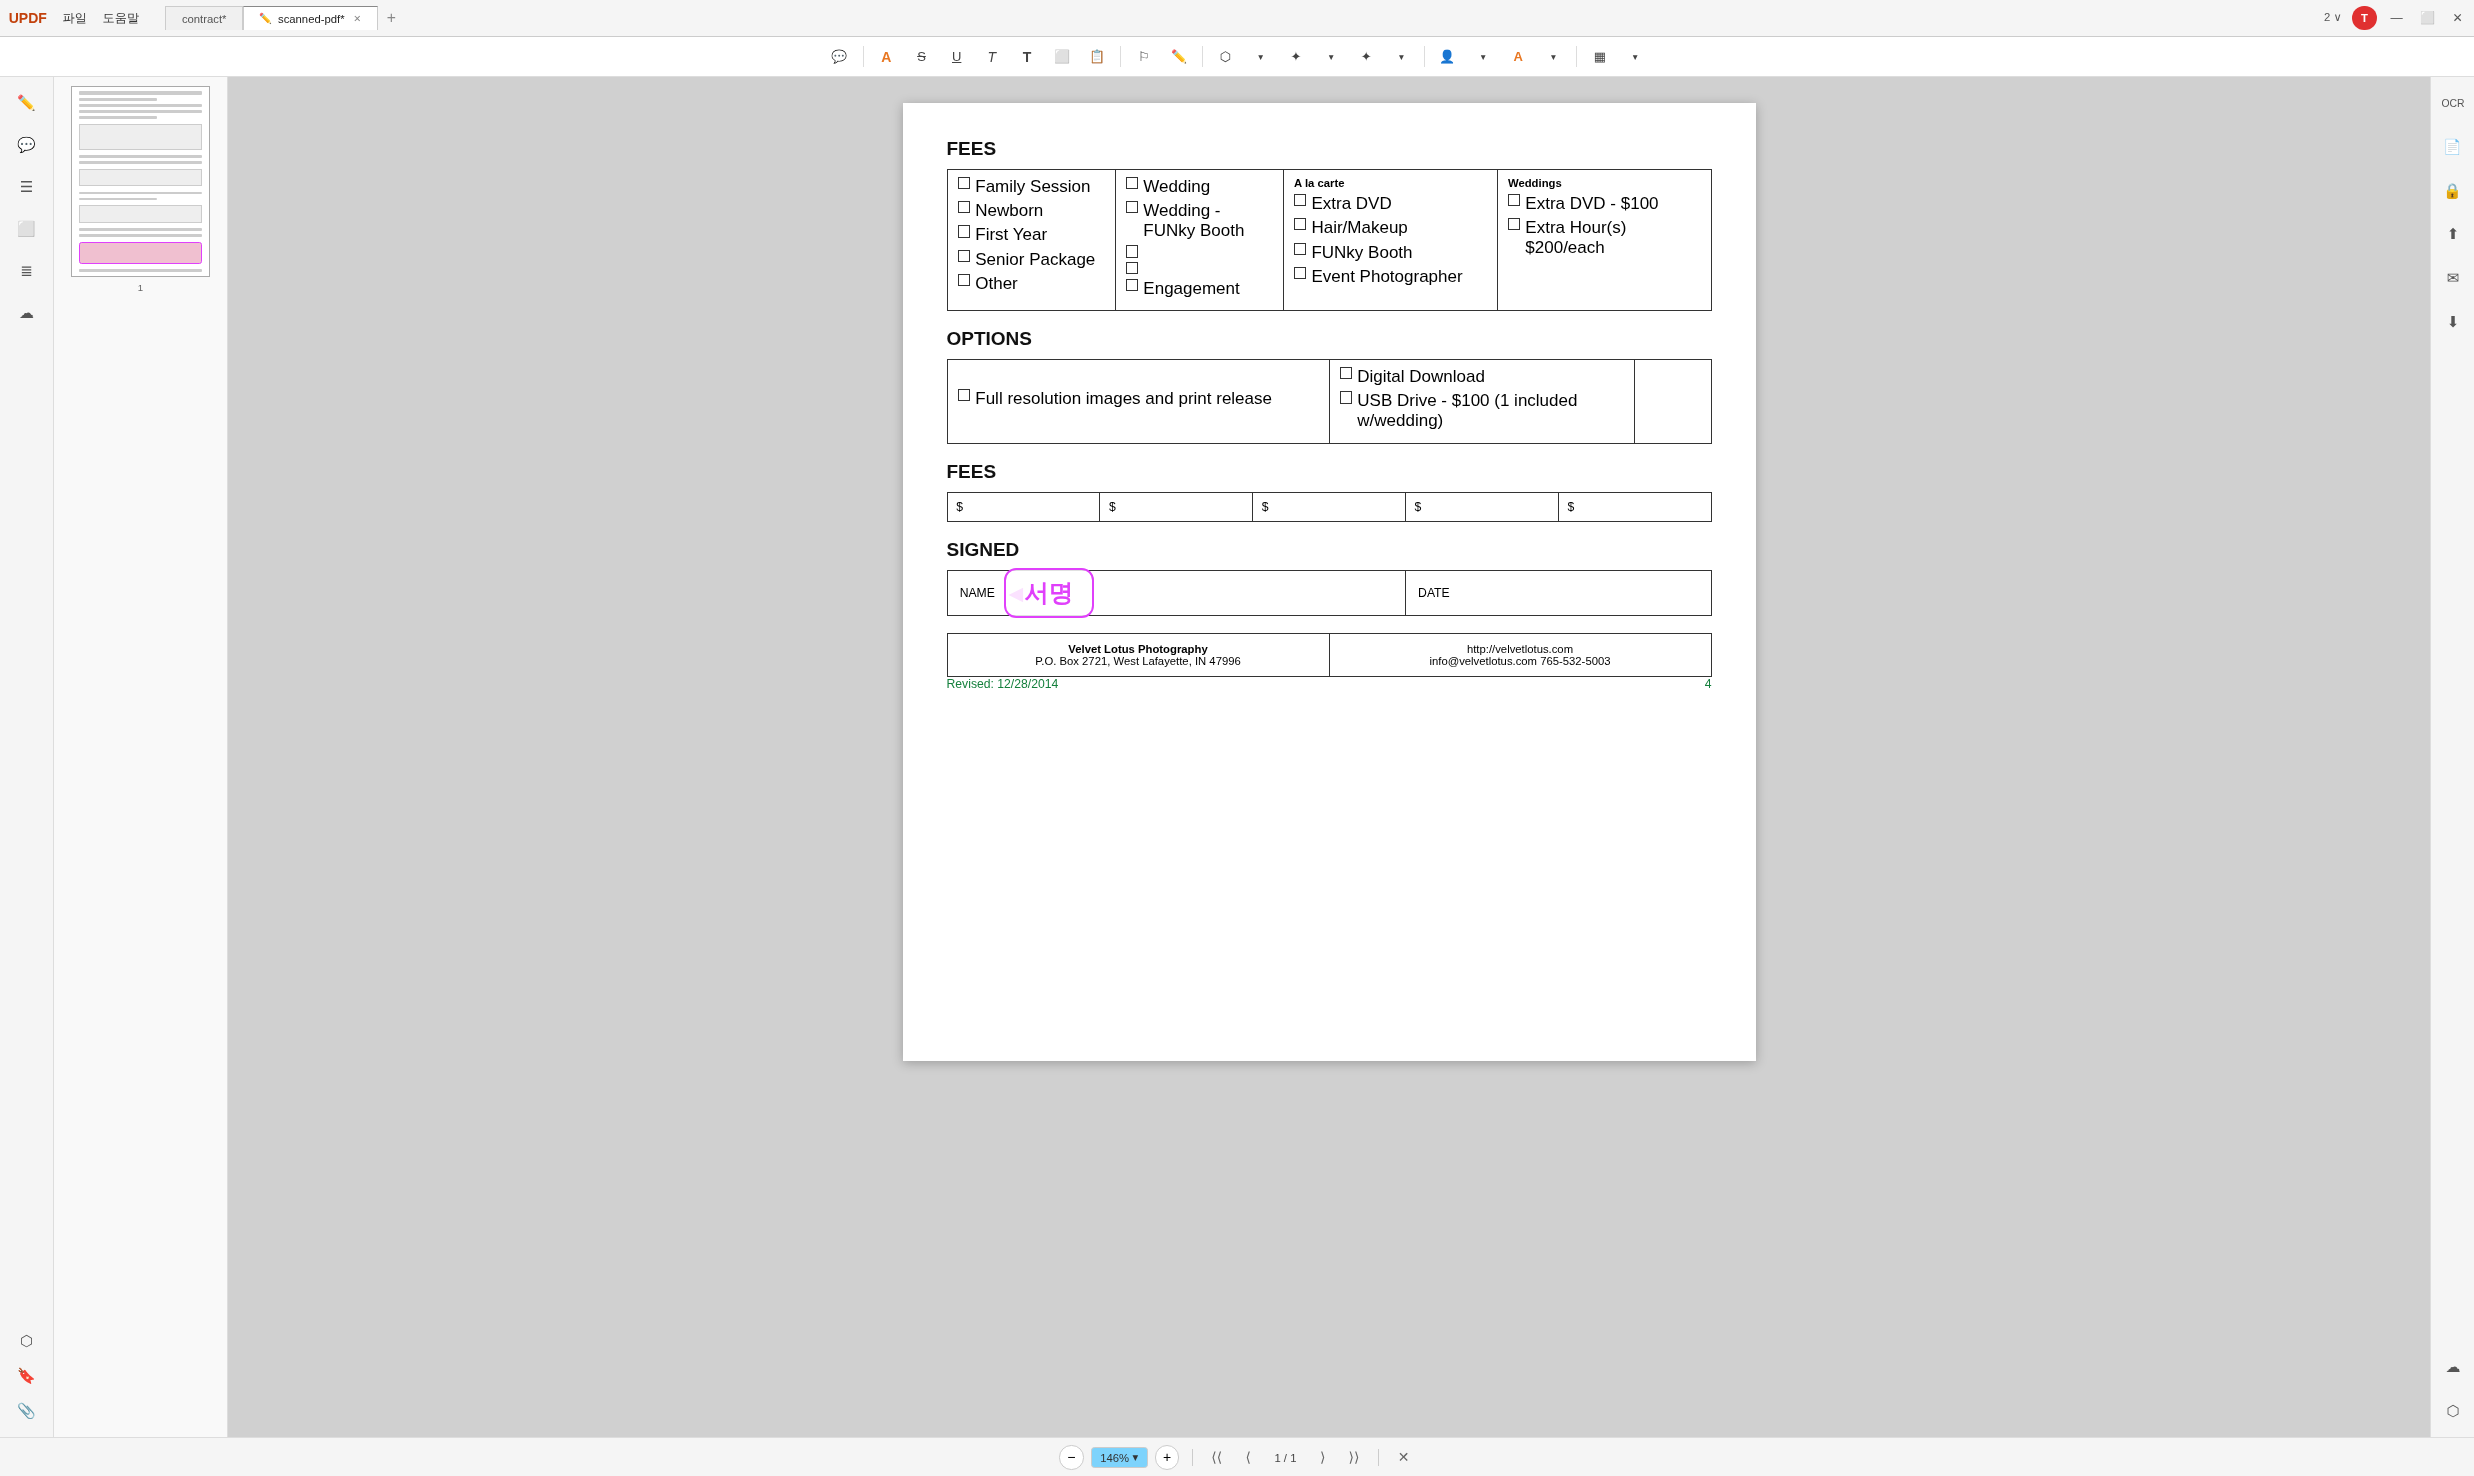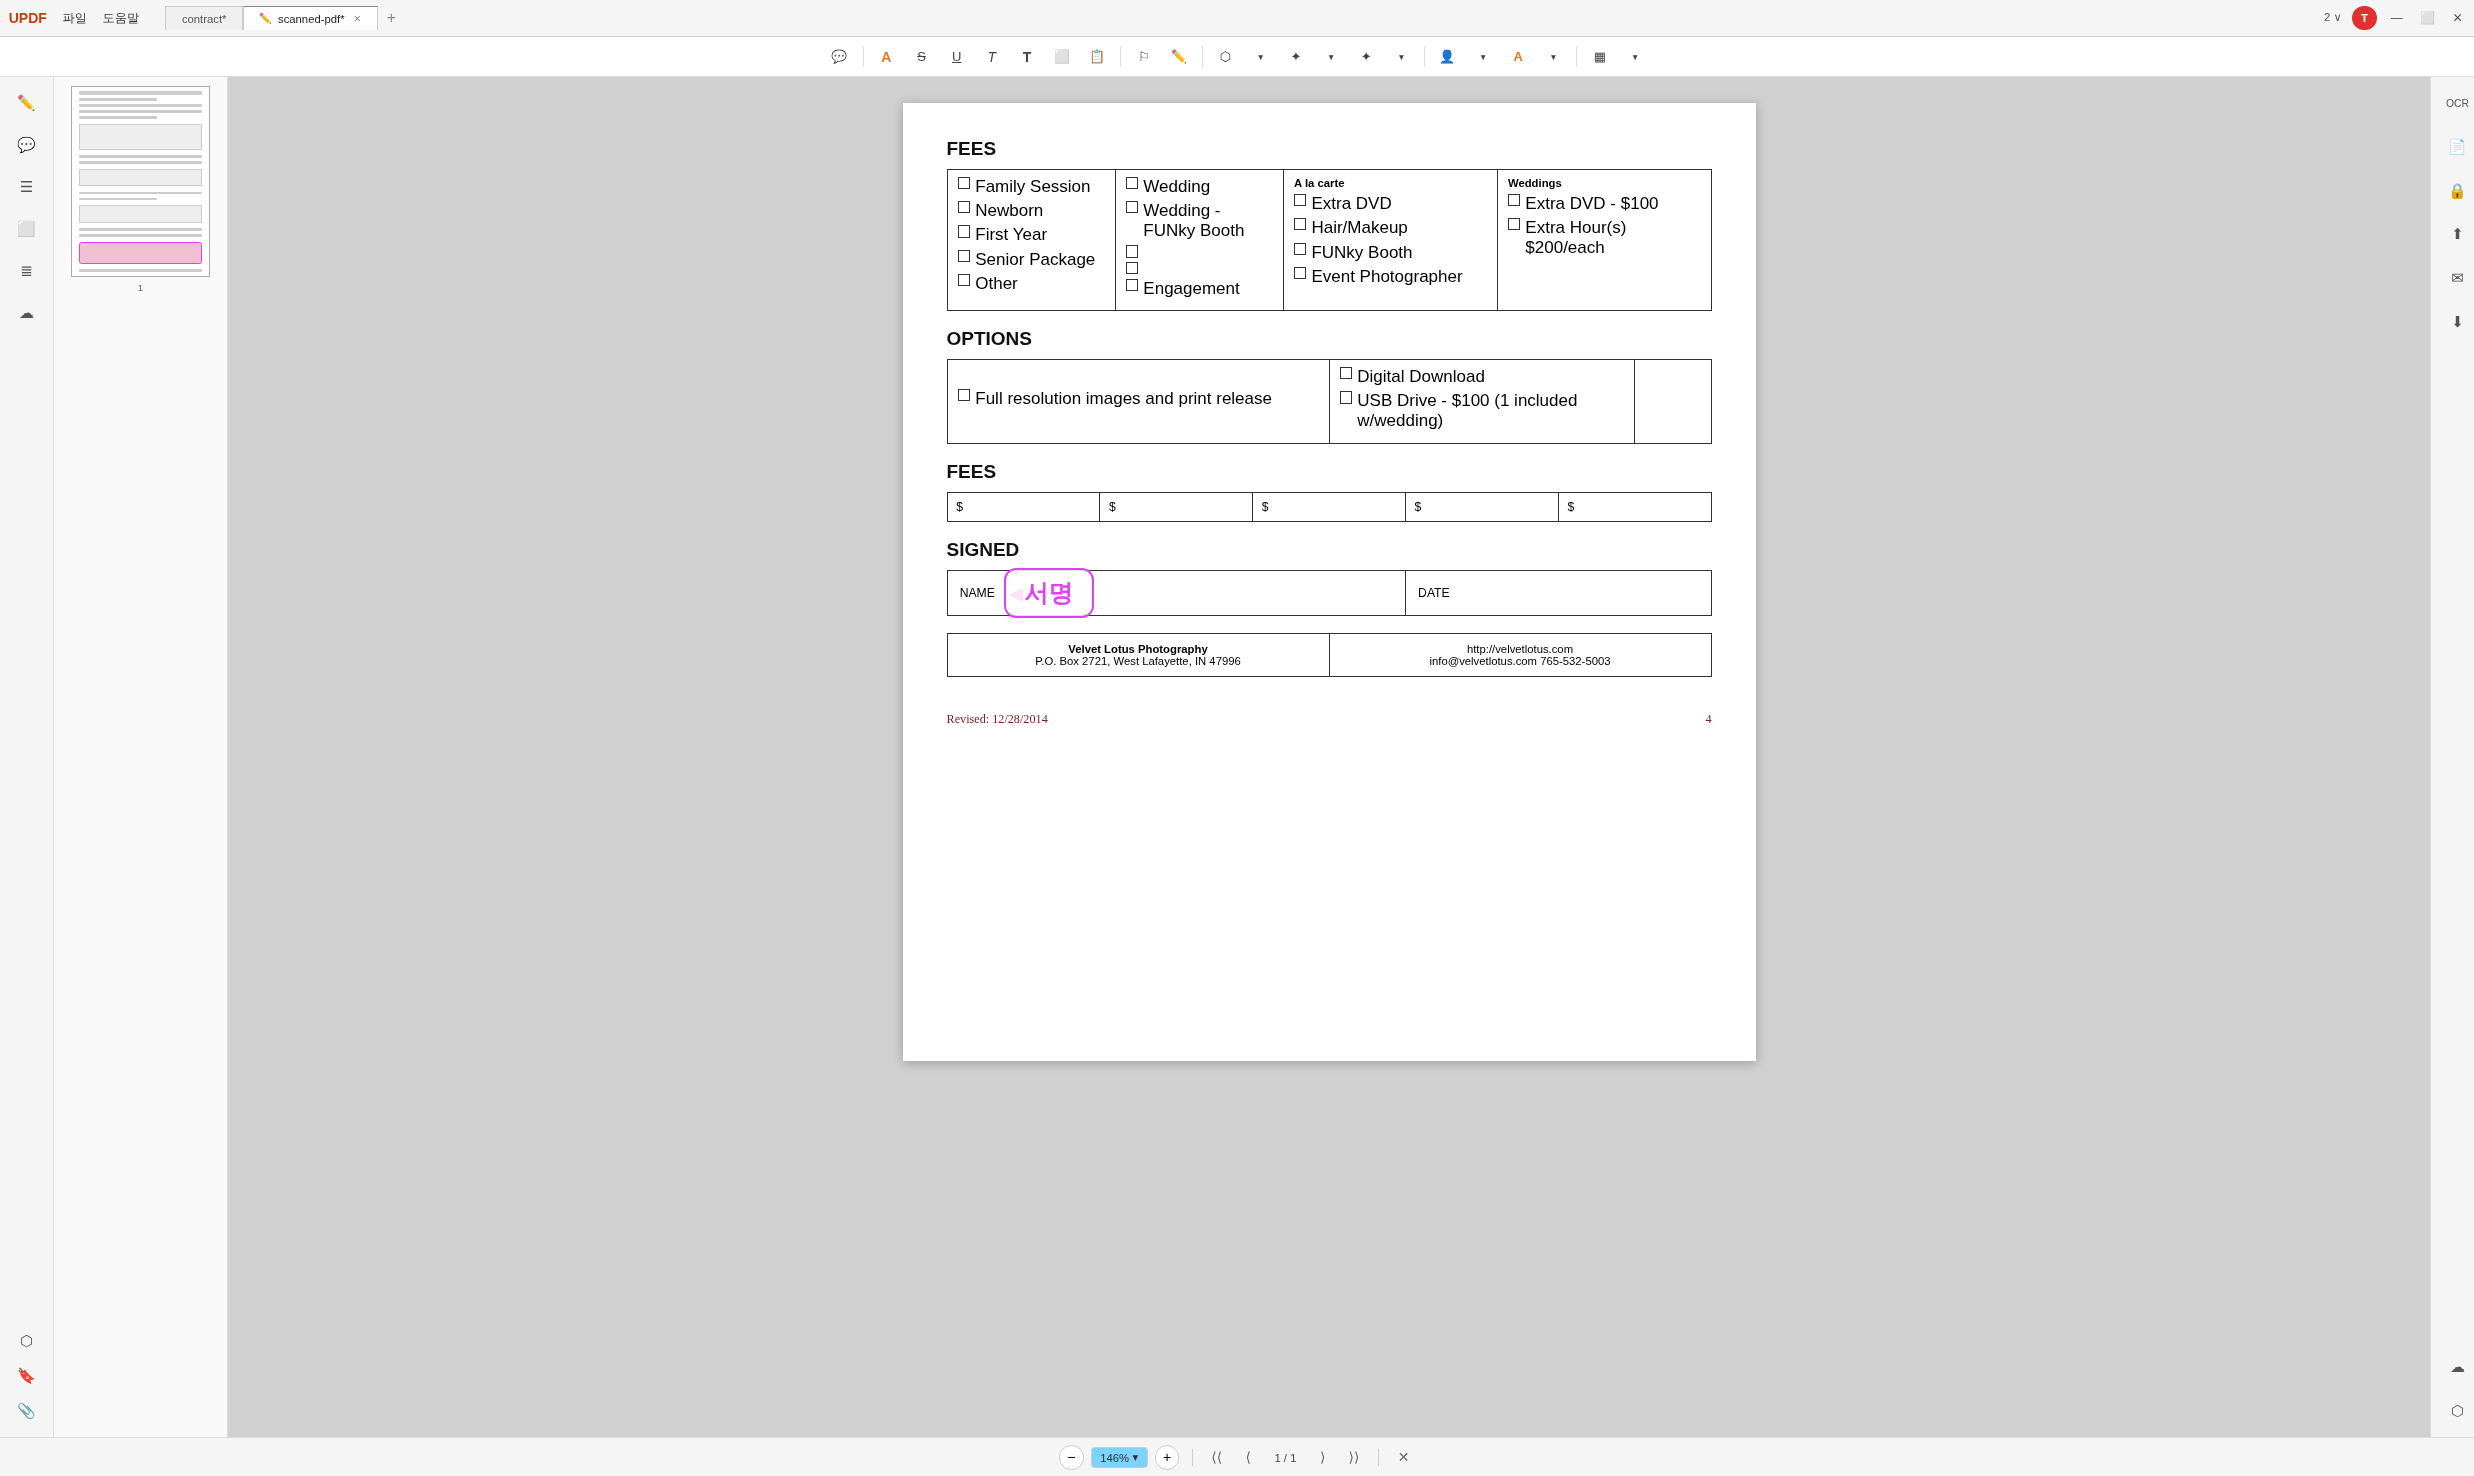--- a/index.html
+++ b/index.html
@@ -153,21 +153,21 @@
     .thumb-line.short { width: 60%; }
     .thumb-page-num { text-align: center; font-size: 9.6px; color: #666; margin-top: 5.2px; }
 
     
     .right-sidebar {
       width: 45px;
       background: #f5f5f5;
       border-left: 0.9px solid #ddd;
       display: flex;
       flex-direction: column;
-      align-items: flex-end;
+      align-items: center;
       padding: 8.7px 0;
       gap: 8.7px;
     }
 
     
     .pdf-area {
       flex: 1;
       background: #d0d0d0;
       overflow-y: auto;
       display: flex;
@@ -306,24 +306,22 @@
     .contact-table td {
       border: 1.3px solid #333;
       padding: 8.7px 12.2px;
       text-align: center;
       font-size: 11.3px;
     }
 
     .revised-row {
       display: flex;
       justify-content: space-between;
-      margin-top: 35px;
       font-size: 12.2px;
-      color: #7f1d1d;
-      font-family: Liberation Serif, serif;
+      color: #15803d;
     }
 
     
     .bottom-bar {
       height: 40px;
       background: #f5f5f5;
       border-top: 0.9px solid #ddd;
       display: flex;
       align-items: center;
       justify-content: center;

